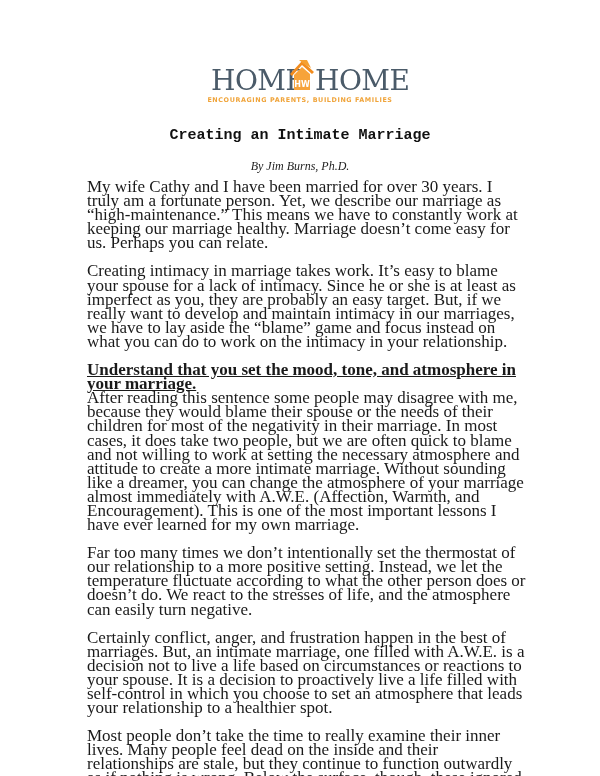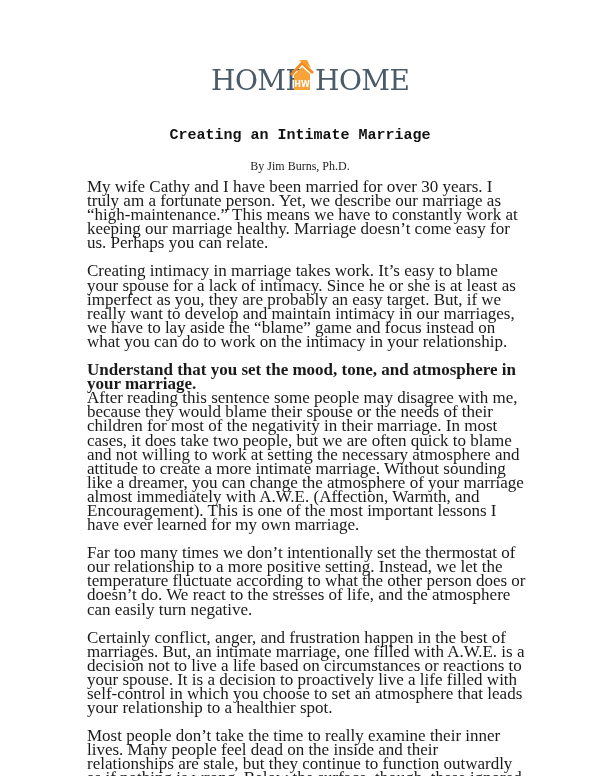--- a/index.html
+++ b/index.html
@@ -8,42 +8,43 @@
 
     .logo { position: absolute; left: 0; top: 58px; width: 600px; height: 56px; text-align: center; }
     .logo-row { position: absolute; left: 211px; top: 0; width: 180px; height: 40px; }
     .logo-word { position: absolute; top: 6px; font-family: "DejaVu Serif", serif; font-size: 28px; color: #4b5b69; letter-spacing: -0.5px; line-height: 34px; }
     .logo-home { left: 0; }
     .logo-word2 { left: 104px; }
     .logo-icon { position: absolute; left: 76px; top: 0; width: 30px; height: 38px; }
     .tagline { position: absolute; left: 0; top: 38px; width: 600px; text-align: center; font-family: "DejaVu Sans", sans-serif; font-weight: bold; font-size: 6.4px; letter-spacing: 0.6px; color: #f0a43a; }
 
     .title { position: absolute; left: 0; top: 127px; width: 600px; text-align: center; font-family: Liberation Mono, monospace; font-weight: bold; font-size: 15px; color: #111; }
-    .byline { position: absolute; left: 0; top: 159px; width: 600px; text-align: center; font-family: "Liberation Serif", serif; font-size: 12px; color: #222; }
+    .byline { position: absolute; left: 0; top: 159px; width: 600px; text-align: center; font-family: "Liberation Serif", serif; font-style: italic; font-size: 12px; color: #222; }
 
     .body { position: absolute; left: 87px; top: 180px; width: 440px; font-family: "Liberation Serif", serif; font-size: 17px; line-height: 14.1px; color: #1a1a1a; }
     .para { margin: 0 0 14px 0; }
-    .heading { font-weight: bold; display: block; }
+    .heading { font-weight: bold; display: block; text-decoration: underline; }
   </style>
 </head>
 <body>
 
 <div class="page">
 
   <div class="logo">
     <div class="logo-row">
       <span class="logo-word logo-home">HOME</span>
       <svg class="logo-icon" viewBox="0 0 30 38">
         <polygon points="3,16 15,3 27,14 25,16 15,7 5,18" fill="#f28c1e"></polygon>
         <polygon points="7,17 15,9 23,16 23,32 7,32" fill="#f7a33a"></polygon>
         <polygon points="12,2 20,2 24,10 17,6" fill="#f5a030"></polygon>
         <text x="15" y="29" text-anchor="middle" font-family="DejaVu Sans, sans-serif" font-weight="bold" font-size="8" fill="#ffffff">HW</text>
       </svg>
       <span class="logo-word logo-word2">HOME</span>
     </div>
+    <div class="tagline">ENCOURAGING PARENTS, BUILDING FAMILIES</div>
   </div>
 
   <div class="title">Creating an Intimate Marriage</div>
   <div class="byline">By Jim Burns, Ph.D.</div>
 
   <div class="body">
     <p class="para"><span>My wife Cathy and I have been married for over 30 years. I truly am a fortunate person. Yet, we describe our marriage as “high-maintenance.” This means we have to constantly work at keeping our marriage healthy. Marriage doesn’t come easy for us. Perhaps you can relate.</span></p>
     <p class="para"><span>Creating intimacy in marriage takes work. It’s easy to blame your spouse for a lack of intimacy. Since he or she is at least as imperfect as you, they are probably an easy target. But, if we really want to develop and maintain intimacy in our marriages, we have to lay aside the “blame” game and focus instead on what you can do to work on the intimacy in your relationship.</span></p>
     <p class="para"><span class="heading">Understand that you set the mood, tone, and atmosphere in your marriage.</span><span>After reading this sentence some people may disagree with me, because they would blame their spouse or the needs of their children for most of the negativity in their marriage. In most cases, it does take two people, but we are often quick to blame and not willing to work at setting the necessary atmosphere and attitude to create a more intimate marriage. Without sounding like a dreamer, you can change the atmosphere of your marriage almost immediately with A.W.E. (Affection, Warmth, and Encouragement). This is one of the most important lessons I have ever learned for my own marriage.</span></p>
     <p class="para"><span>Far too many times we don’t intentionally set the thermostat of our relationship to a more positive setting. Instead, we let the temperature fluctuate according to what the other person does or doesn’t do. We react to the stresses of life, and the atmosphere can easily turn negative.</span></p>

